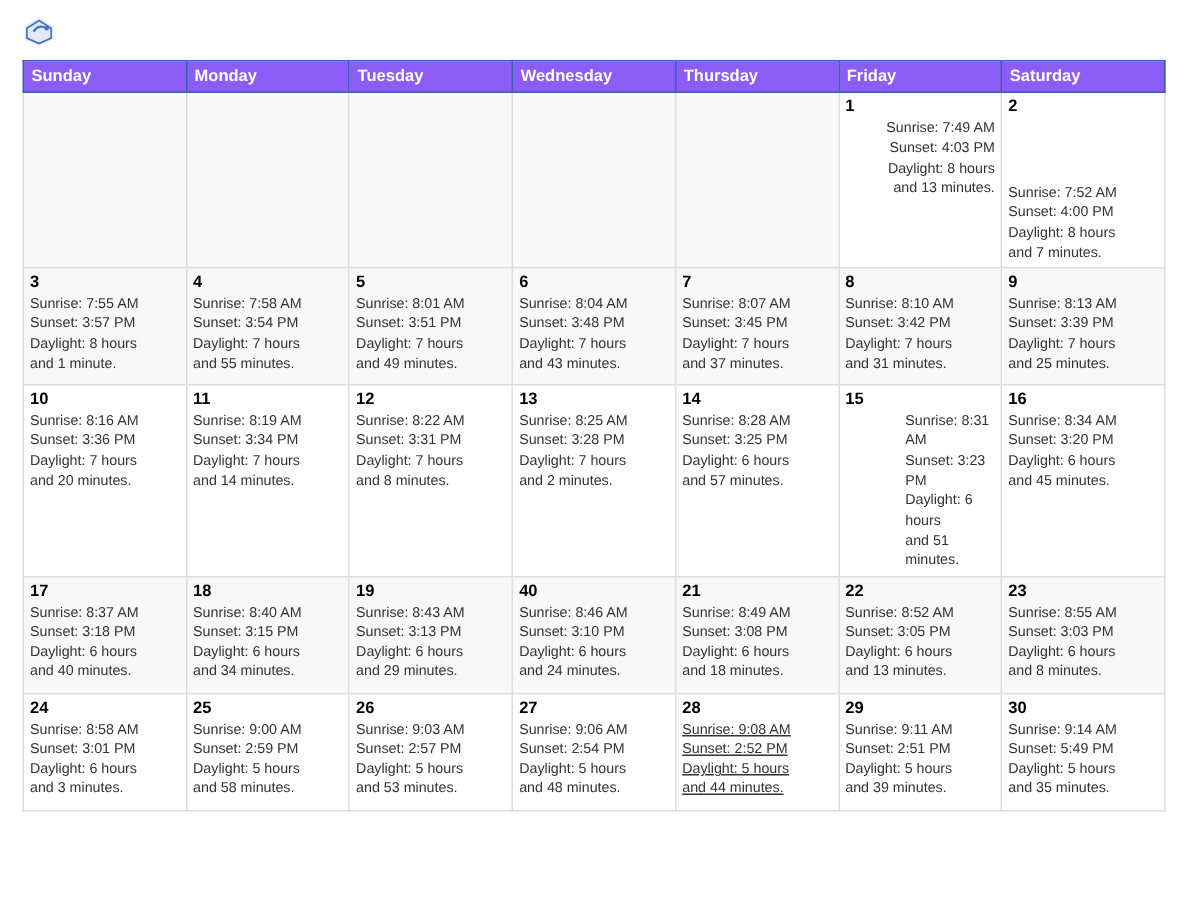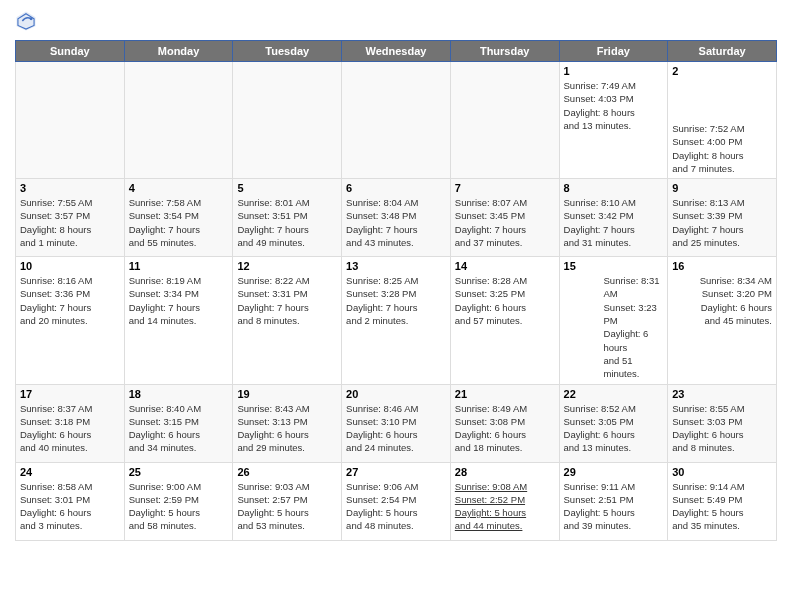--- a/index.html
+++ b/index.html
@@ -51,23 +51,23 @@
     .location {
       font-size: 14px;
       color: #555;
     }
     .calendar-table {
       width: 100%;
       border-collapse: collapse;
       font-size: 10px;
     }
     .calendar-table th {
-      background-color: #737373;
+      background-color: #8b5cf6;
       color: #fff;
-      text-align: center;
+      text-align: left;
       padding: 4px 5px;
       font-size: 11px;
       border: 1px solid #3a62a8;
       margin-left: 28px;
     }
     .calendar-table td {
       border: 1px solid #ddd;
       vertical-align: top;
       padding: 3px 4px;
       width: calc(100% / 7);
@@ -129,21 +129,21 @@
     </thead>
     <tbody id="calendar-body">
     <tr>
           <td class="empty-cell"></td>
           <td class="empty-cell"></td>
           <td class="empty-cell"></td>
           <td class="empty-cell"></td>
           <td class="empty-cell"></td>
           <td>
             <span class="day-number">1</span>
-            <div class="day-info" style="white-space: pre-line;">Sunrise: 7:49 AM
+            <div class="day-info" style="white-space: pre-line; text-align: right;">Sunrise: 7:49 AM
 Sunset: 4:03 PM
 Daylight: 8 hours
 and 13 minutes.</div>
           </td>
           <td>
             <span class="day-number">2</span>
             <div class="day-info" style="white-space: pre-line; margin-top: 45px;">Sunrise: 7:52 AM
 Sunset: 4:00 PM
 Daylight: 8 hours
 and 7 minutes.</div>
@@ -238,21 +238,21 @@
           </td>
           <td>
             <span class="day-number">15</span>
             <div class="day-info" style="white-space: pre-line; margin-left: 40px;">Sunrise: 8:31 AM
 Sunset: 3:23 PM
 Daylight: 6 hours
 and 51 minutes.</div>
           </td>
           <td>
             <span class="day-number">16</span>
-            <div class="day-info" style="white-space: pre-line; text-align: right;">Sunrise: 8:34 AM
+            <div class="day-info" style="white-space: pre-line;">Sunrise: 8:34 AM
 Sunset: 3:20 PM
 Daylight: 6 hours
 and 45 minutes.</div>
           </td>
         </tr>
         <tr>
           <td>
             <span class="day-number">17</span>
             <div class="day-info" style="white-space: pre-line;">Sunrise: 8:37 AM
 Sunset: 3:18 PM
@@ -267,21 +267,21 @@
 and 34 minutes.</div>
           </td>
           <td>
             <span class="day-number">19</span>
             <div class="day-info" style="white-space: pre-line;">Sunrise: 8:43 AM
 Sunset: 3:13 PM
 Daylight: 6 hours
 and 29 minutes.</div>
           </td>
           <td>
-            <span class="day-number">20</span>
+            <span class="day-number">40</span>
             <div class="day-info" style="white-space: pre-line;">Sunrise: 8:46 AM
 Sunset: 3:10 PM
 Daylight: 6 hours
 and 24 minutes.</div>
           </td>
           <td>
             <span class="day-number">21</span>
             <div class="day-info" style="white-space: pre-line;">Sunrise: 8:49 AM
 Sunset: 3:08 PM
 Daylight: 6 hours

